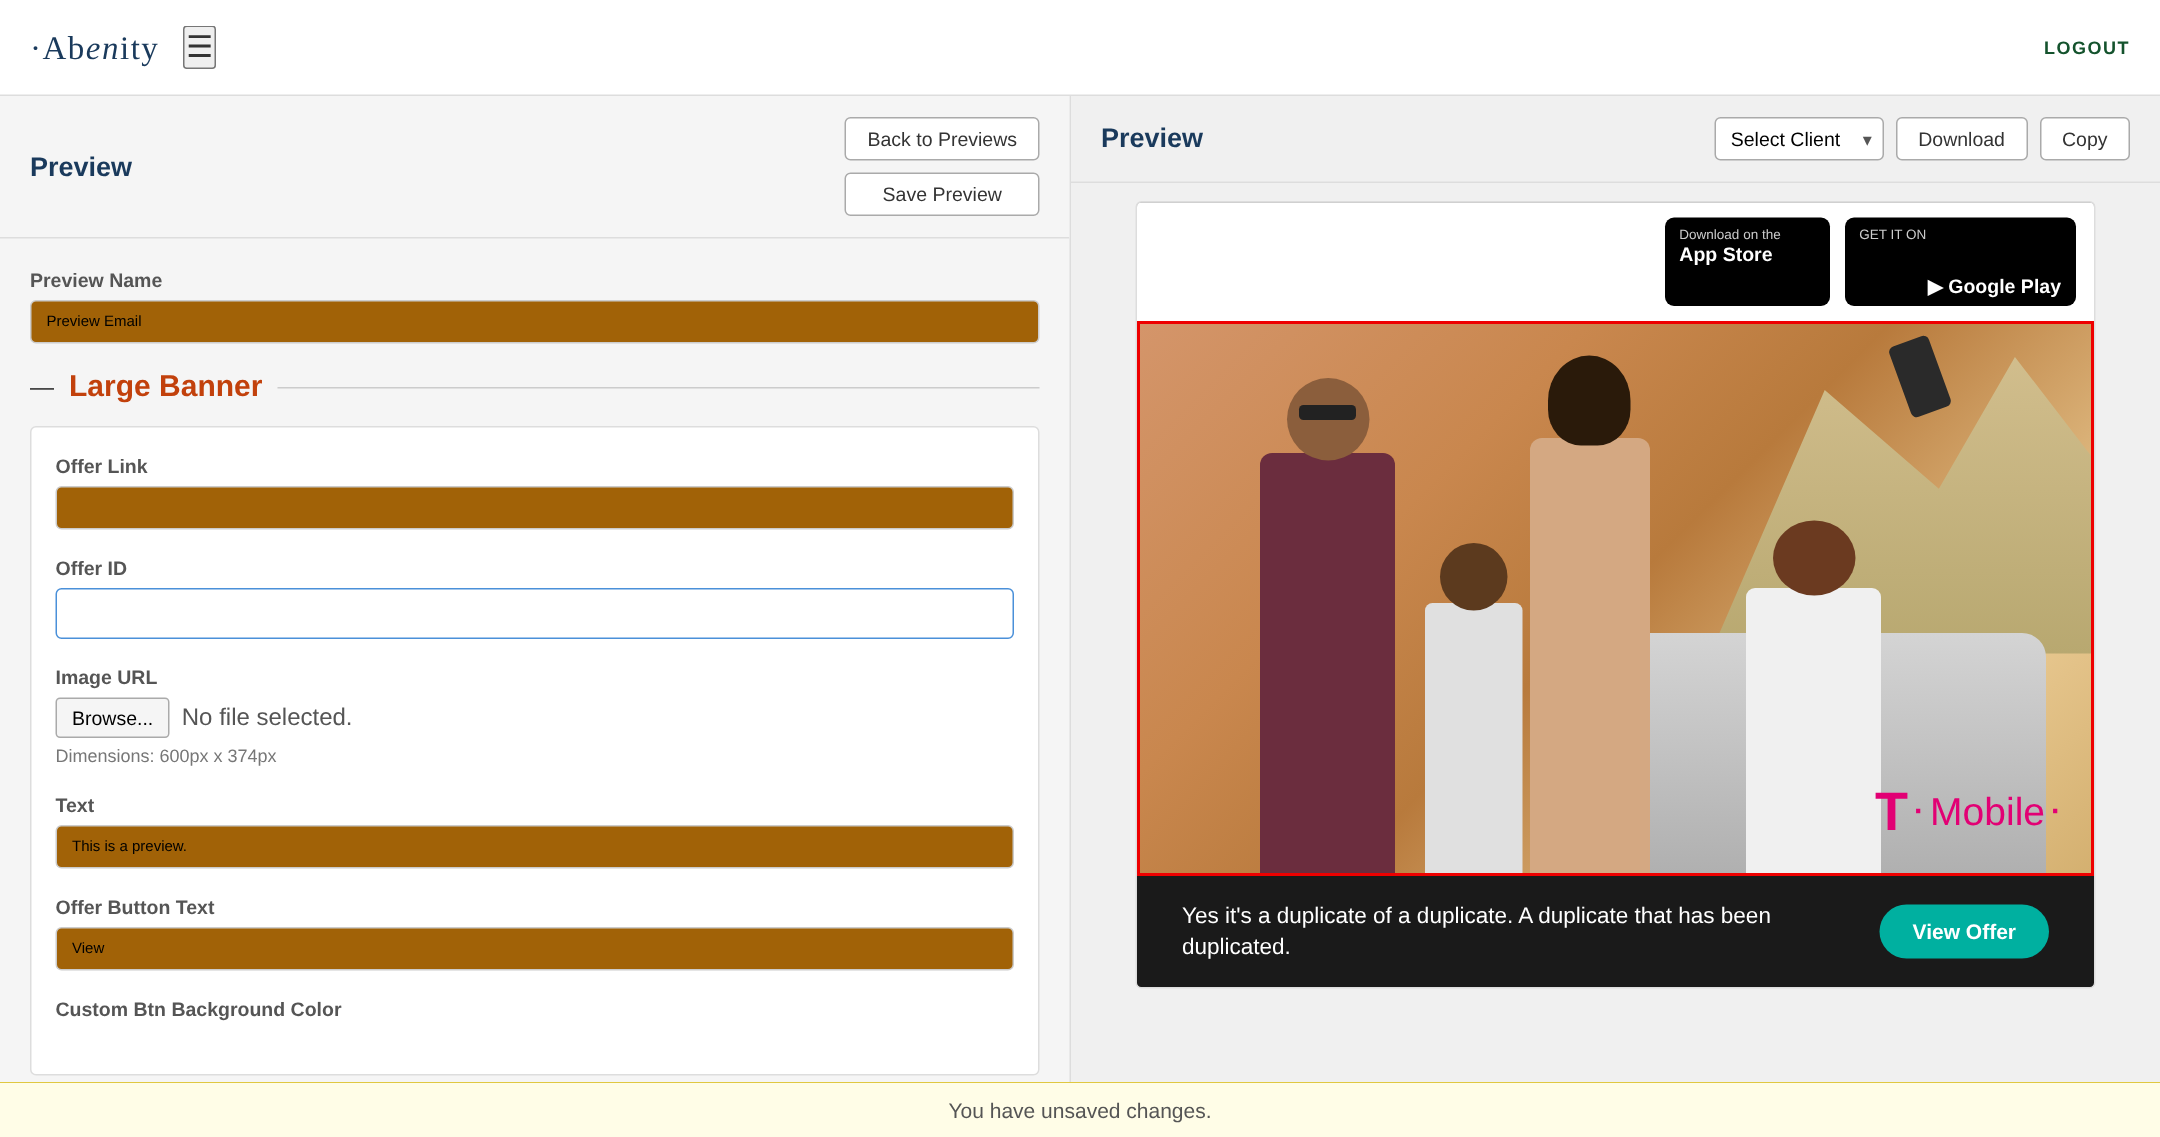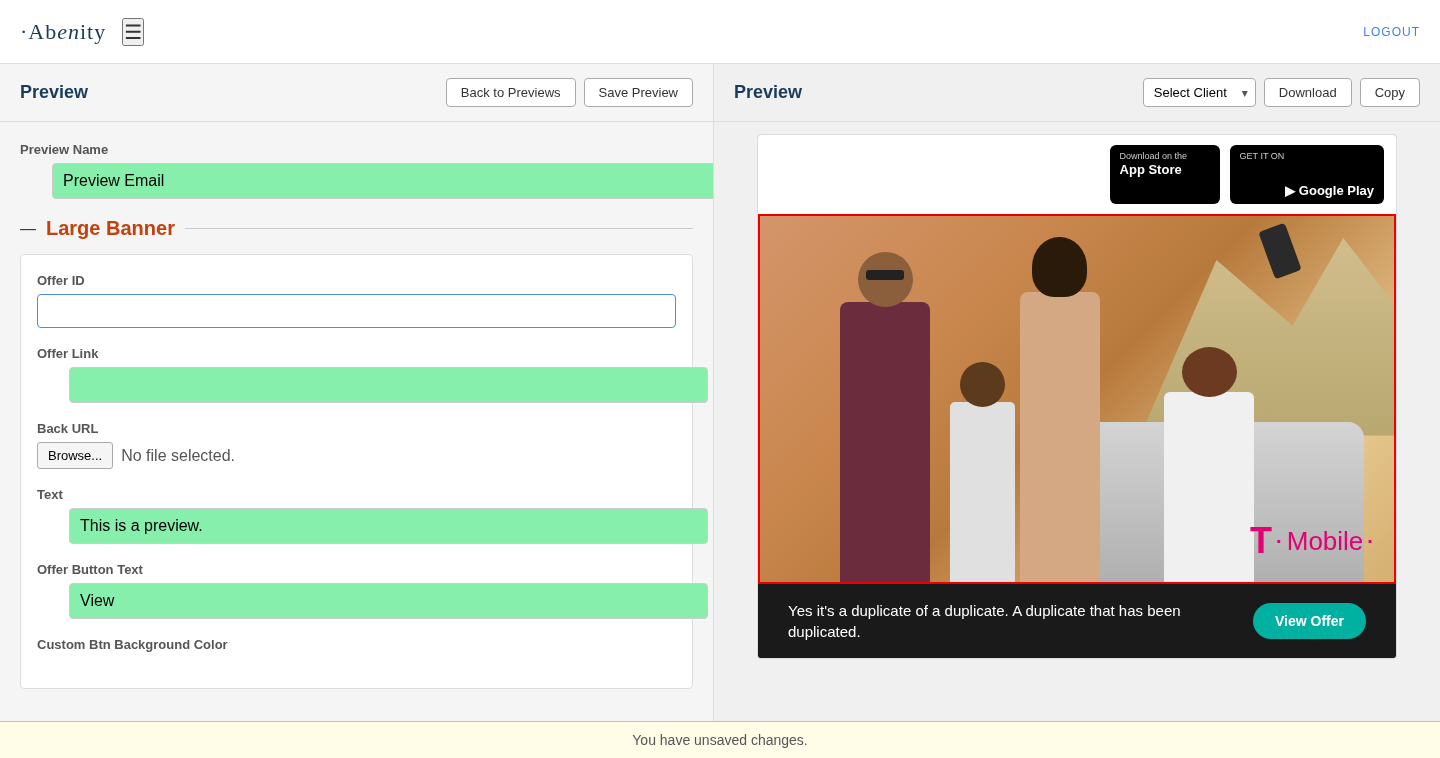--- a/index.html
+++ b/index.html
@@ -20,25 +20,25 @@
       font-family: Georgia, serif;
       font-size: 22px;
       color: #1a3a5c;
       letter-spacing: 1px;
     }
     .logo span { font-style: italic; }
     .hamburger { font-size: 20px; cursor: pointer; color: #333; }
     .logout-btn {
       font-size: 12px;
       letter-spacing: 1px;
-      color: #3b82f6;
+      color: #14532d;
       background: none;
       border: none;
       cursor: pointer;
-      font-weight: 400;
+      font-weight: 700;
     }
 
     
     .main-layout {
       display: flex;
       height: calc(758px - 58px);
     }
 
     
     .left-panel {
@@ -55,21 +55,21 @@
       justify-content: space-between;
       padding: 14px 20px;
       background: #f5f5f5;
       border-bottom: 1px solid #ddd;
     }
     .left-panel-title {
       font-size: 18px;
       font-weight: bold;
       color: #1a3a5c;
     }
-    .header-btns { display: flex; gap: 8px; }
+    .header-btns { display: flex; gap: 8px; flex-direction: column; }
     .btn-outline {
       padding: 6px 14px;
       border: 1px solid #aaa;
       background: #fff;
       border-radius: 4px;
       cursor: pointer;
       font-size: 13px;
       color: #333;
     }
 
@@ -84,23 +84,22 @@
       font-size: 13px;
       color: #555;
       font-weight: 600;
       margin-bottom: 6px;
     }
     .form-input {
       width: 100%;
       padding: 8px 10px;
       border: 1px solid #ccc;
       border-radius: 4px;
-      font-size: 16px;
-      background: #86efac;
-      margin-left: 32px;
+      font-size: 10px;
+      background: #a16207;
     }
     .form-group { margin-bottom: 18px; }
 
     .large-banner-section {
       margin-top: 10px;
     }
     .large-banner-header {
       display: flex;
       align-items: center;
       gap: 10px;
@@ -500,35 +499,36 @@
       <div class="large-banner-section">
         <div class="large-banner-header">
           <button class="collapse-btn">—</button>
           <span class="large-banner-title">Large Banner</span>
           <div class="divider-line"></div>
         </div>
 
         <div class="inner-form-box">
 
           <div class="form-group">
+            <div class="form-section-title">Offer Link</div>
+            <input class="form-input" type="text" style="">
+          </div>
+
+          <div class="form-group">
             <div class="form-section-title">Offer ID</div>
             <input class="offer-id-input" type="text" style="">
           </div>
 
           <div class="form-group">
-            <div class="form-section-title">Offer Link</div>
-            <input class="form-input" type="text" style="">
-          </div>
-
-          <div class="form-group">
-            <div class="form-section-title">Back URL</div>
+            <div class="form-section-title">Image URL</div>
             <div class="file-input-group">
               <button class="browse-btn">Browse...</button>
               <span class="file-name-label">No file selected.</span>
             </div>
+            <div class="dimensions-hint">Dimensions: 600px x 374px</div>
           </div>
 
           <div class="form-group">
             <div class="form-section-title">Text</div>
             <input class="form-input" type="text" value="This is a preview." style="">
           </div>
 
           <div class="form-group">
             <div class="form-section-title">Offer Button Text</div>
             <input class="form-input" type="text" value="View" style="">

